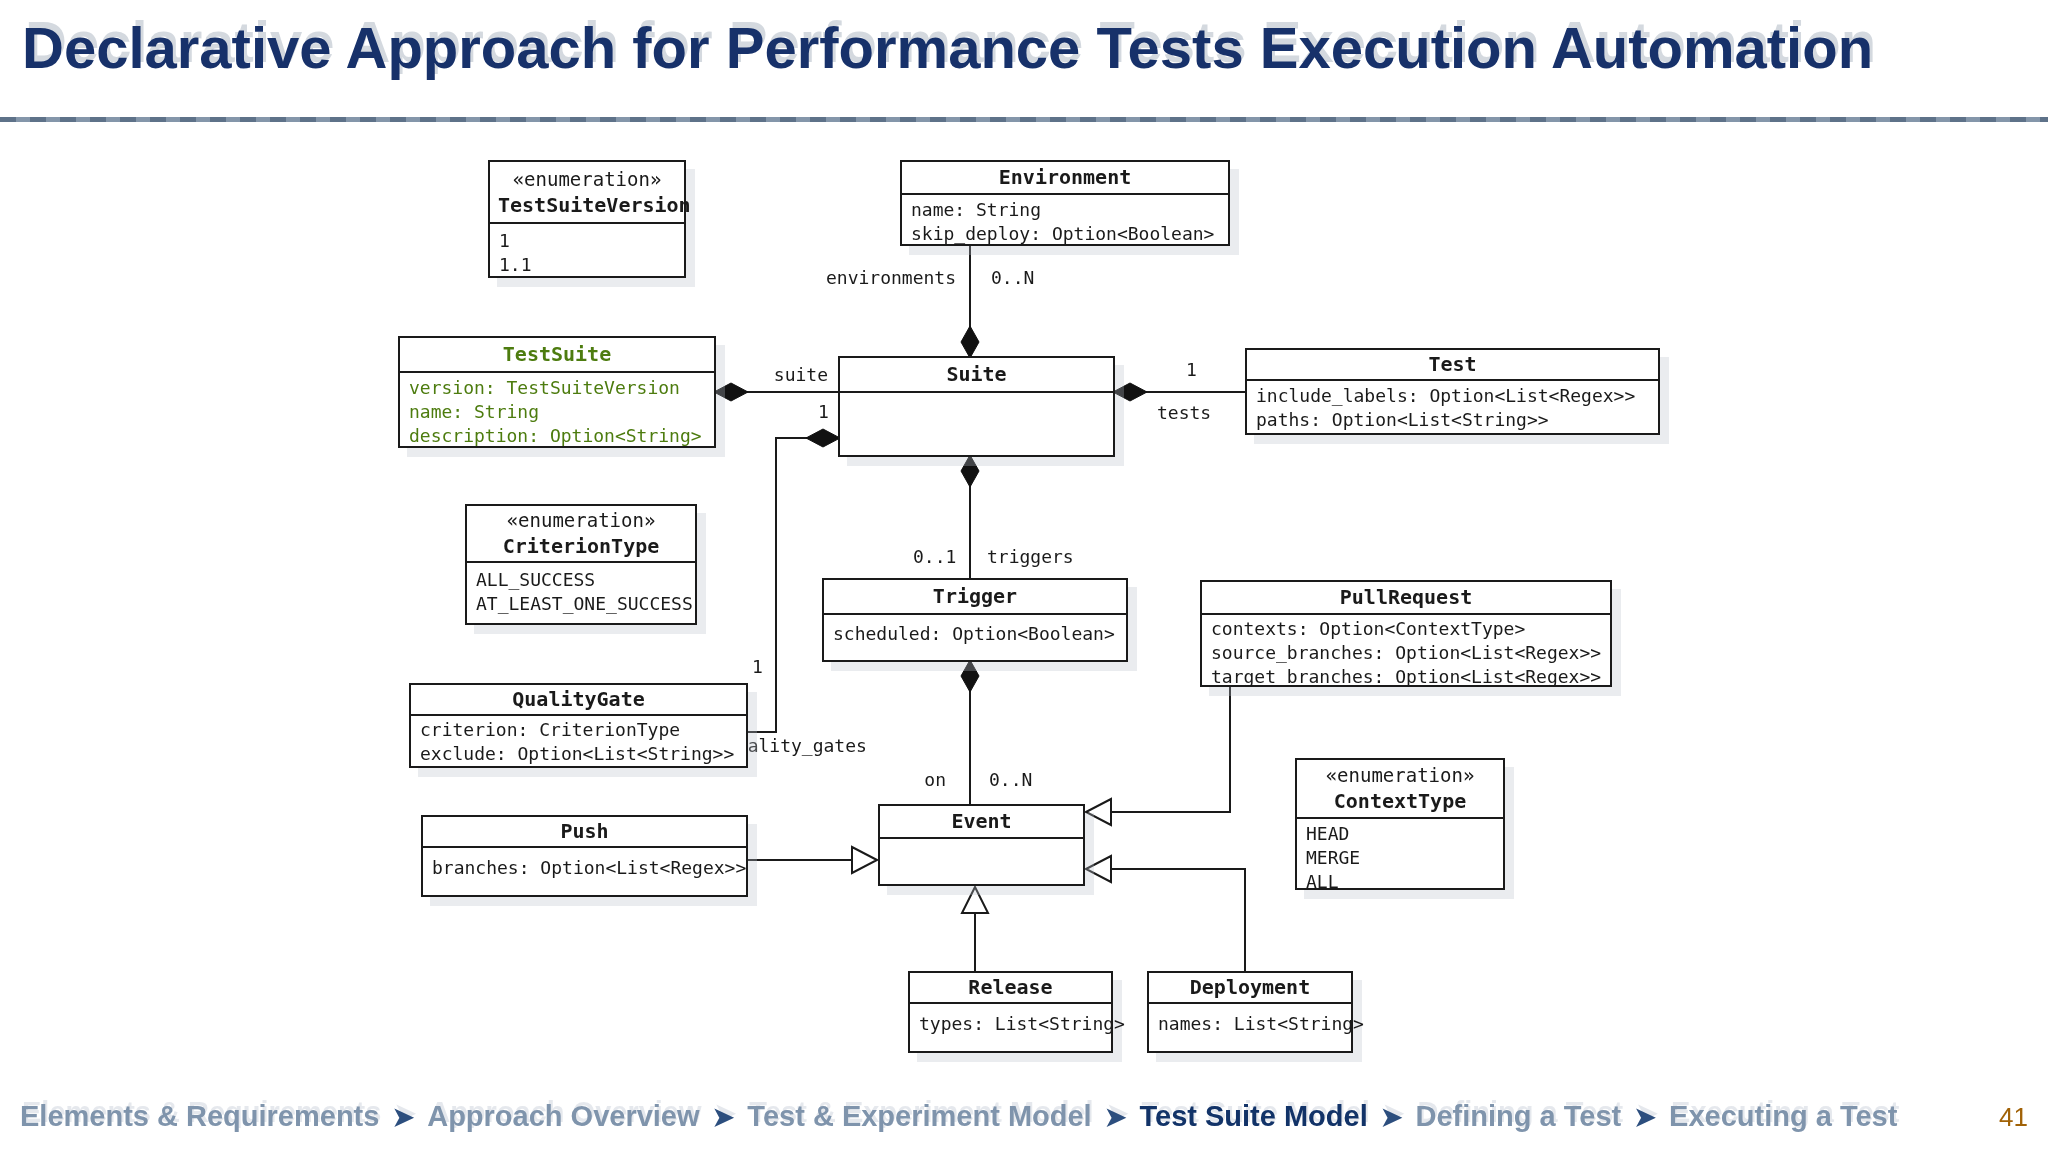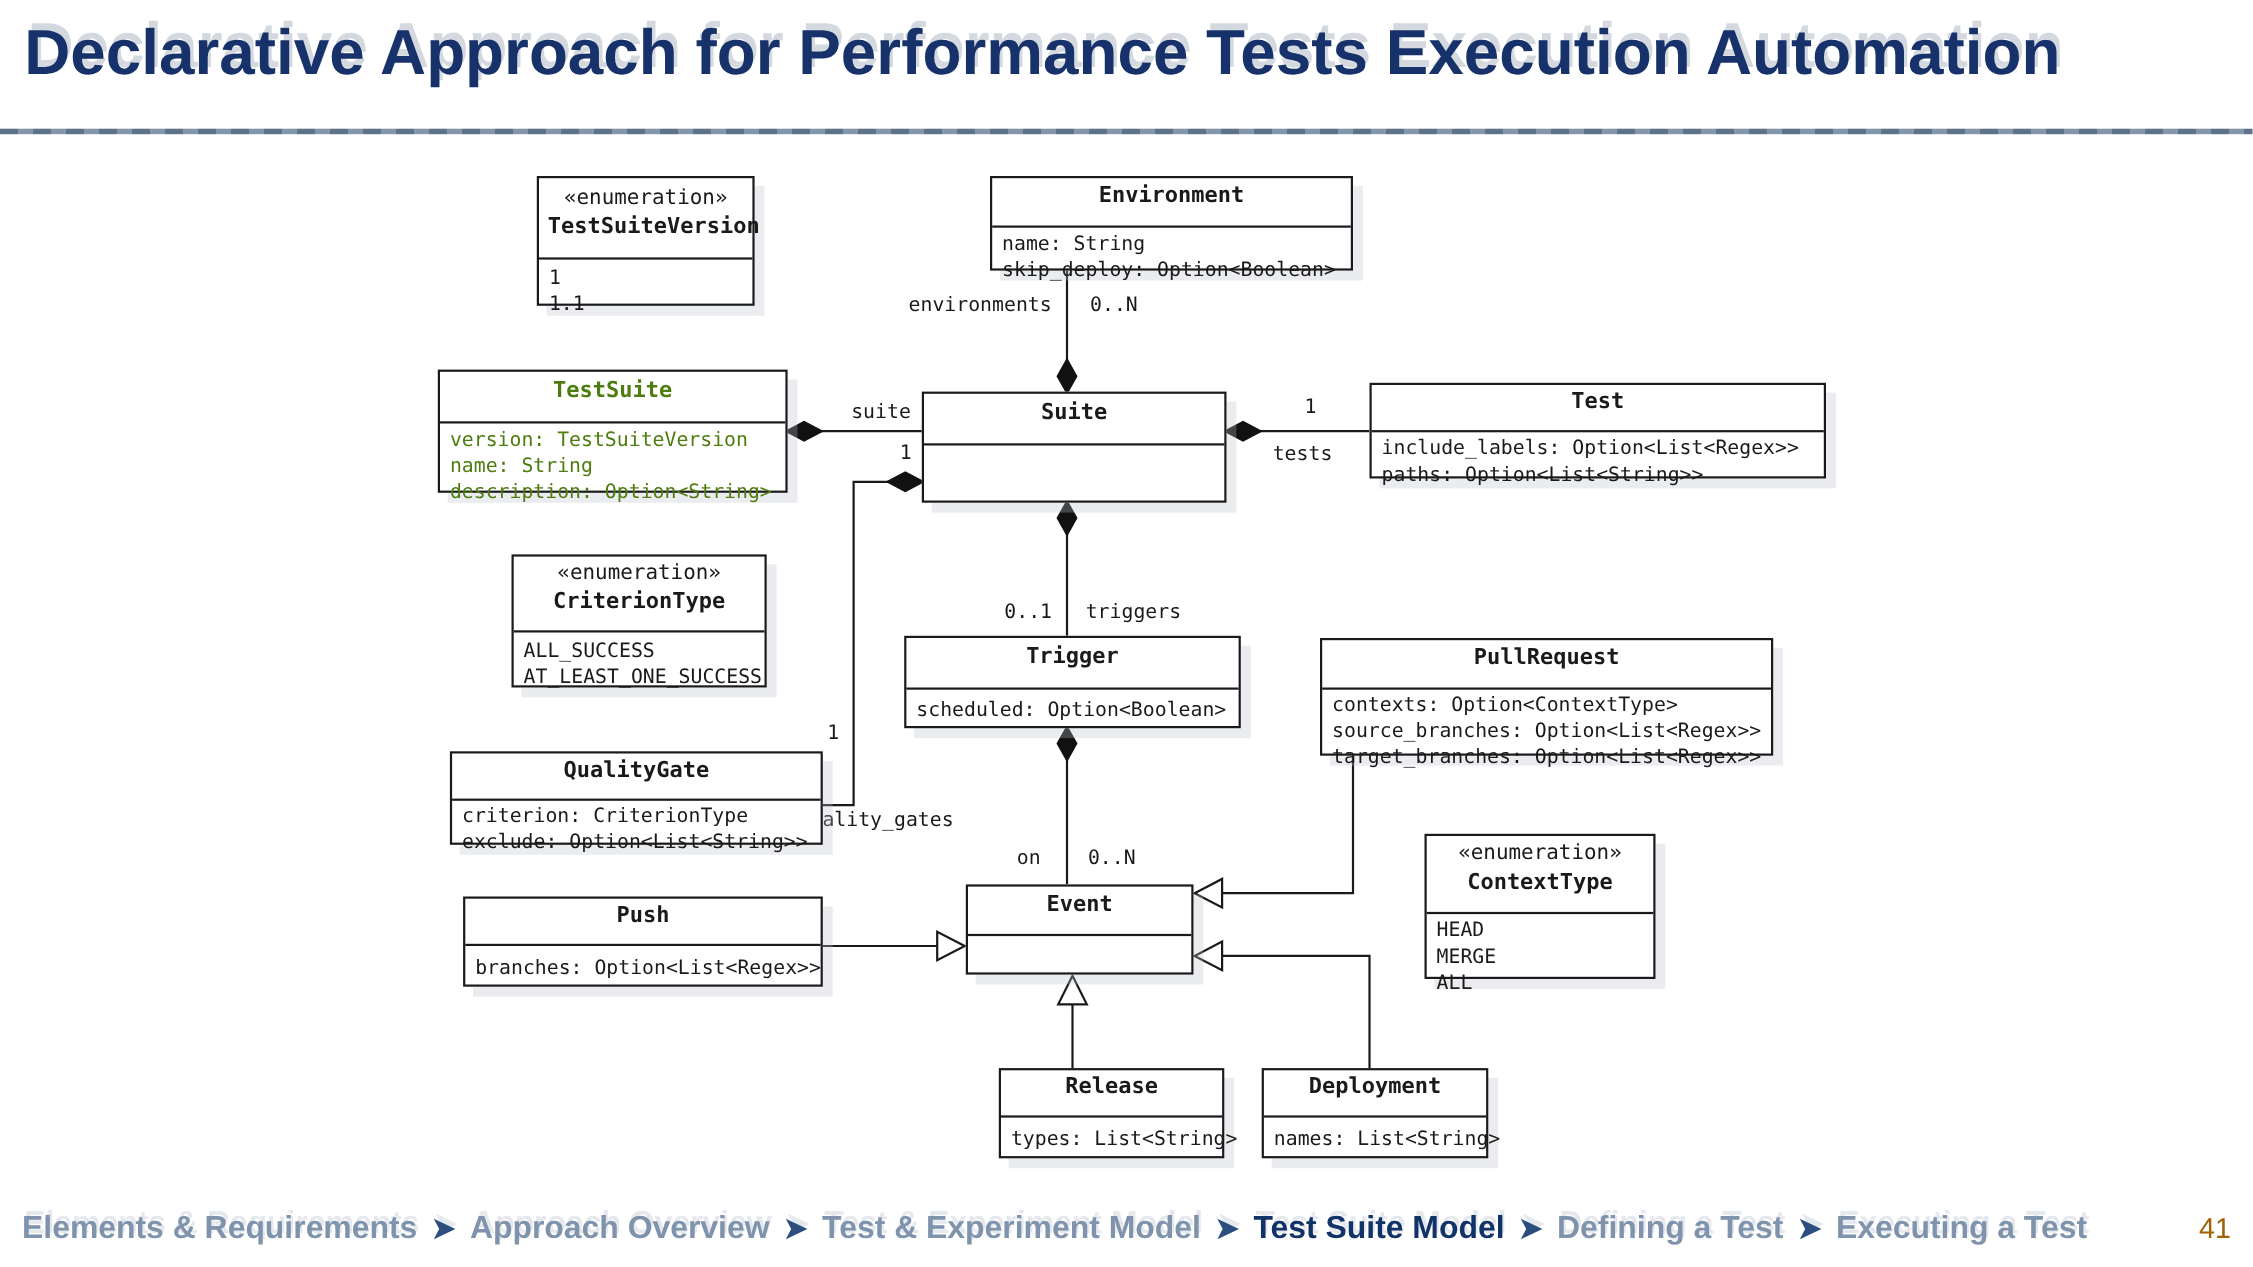--- a/index.html
+++ b/index.html
@@ -9,21 +9,21 @@
   
   .title{position:absolute;left:22px;top:14px;width:2010px;
          font-family:"Liberation Sans", sans-serif;font-weight:bold;font-size:58px;
          color:#17316a;letter-spacing:0px;white-space:nowrap;
          text-shadow:3px -6px 0 rgba(160,170,185,0.45);}
   .divider{position:absolute;left:0;top:117px;width:2048px;height:5px;
            background:repeating-linear-gradient(90deg,#5e7289 0 16px,#8496aa 16px 30px);}
 
   
   .box{position:absolute;background:#ffffff;border:2px solid #1a1a1a;
-       box-shadow:9px 9px 0 rgba(185,192,203,0.30);display:flex;flex-direction:column;box-sizing:border-box;gap:12px;}
+       box-shadow:9px 9px 0 rgba(185,192,203,0.30);display:flex;flex-direction:column;box-sizing:border-box;}
   .head{padding:4px 8px 3px 8px;text-align:center;}
   .stereo{font-size:19px;line-height:26px;}
   .cname{font-size:20px;line-height:27px;font-weight:bold;}
   .bod{border-top:2px solid #1a1a1a;padding:5px 9px;flex:1;}
   .m{font-size:18px;line-height:24px;white-space:nowrap;}
   .accent .cname,.accent .m{color:#4d7c0f;}
 
   
   .elabel{position:absolute;font-size:18px;line-height:22px;white-space:nowrap;}
 

